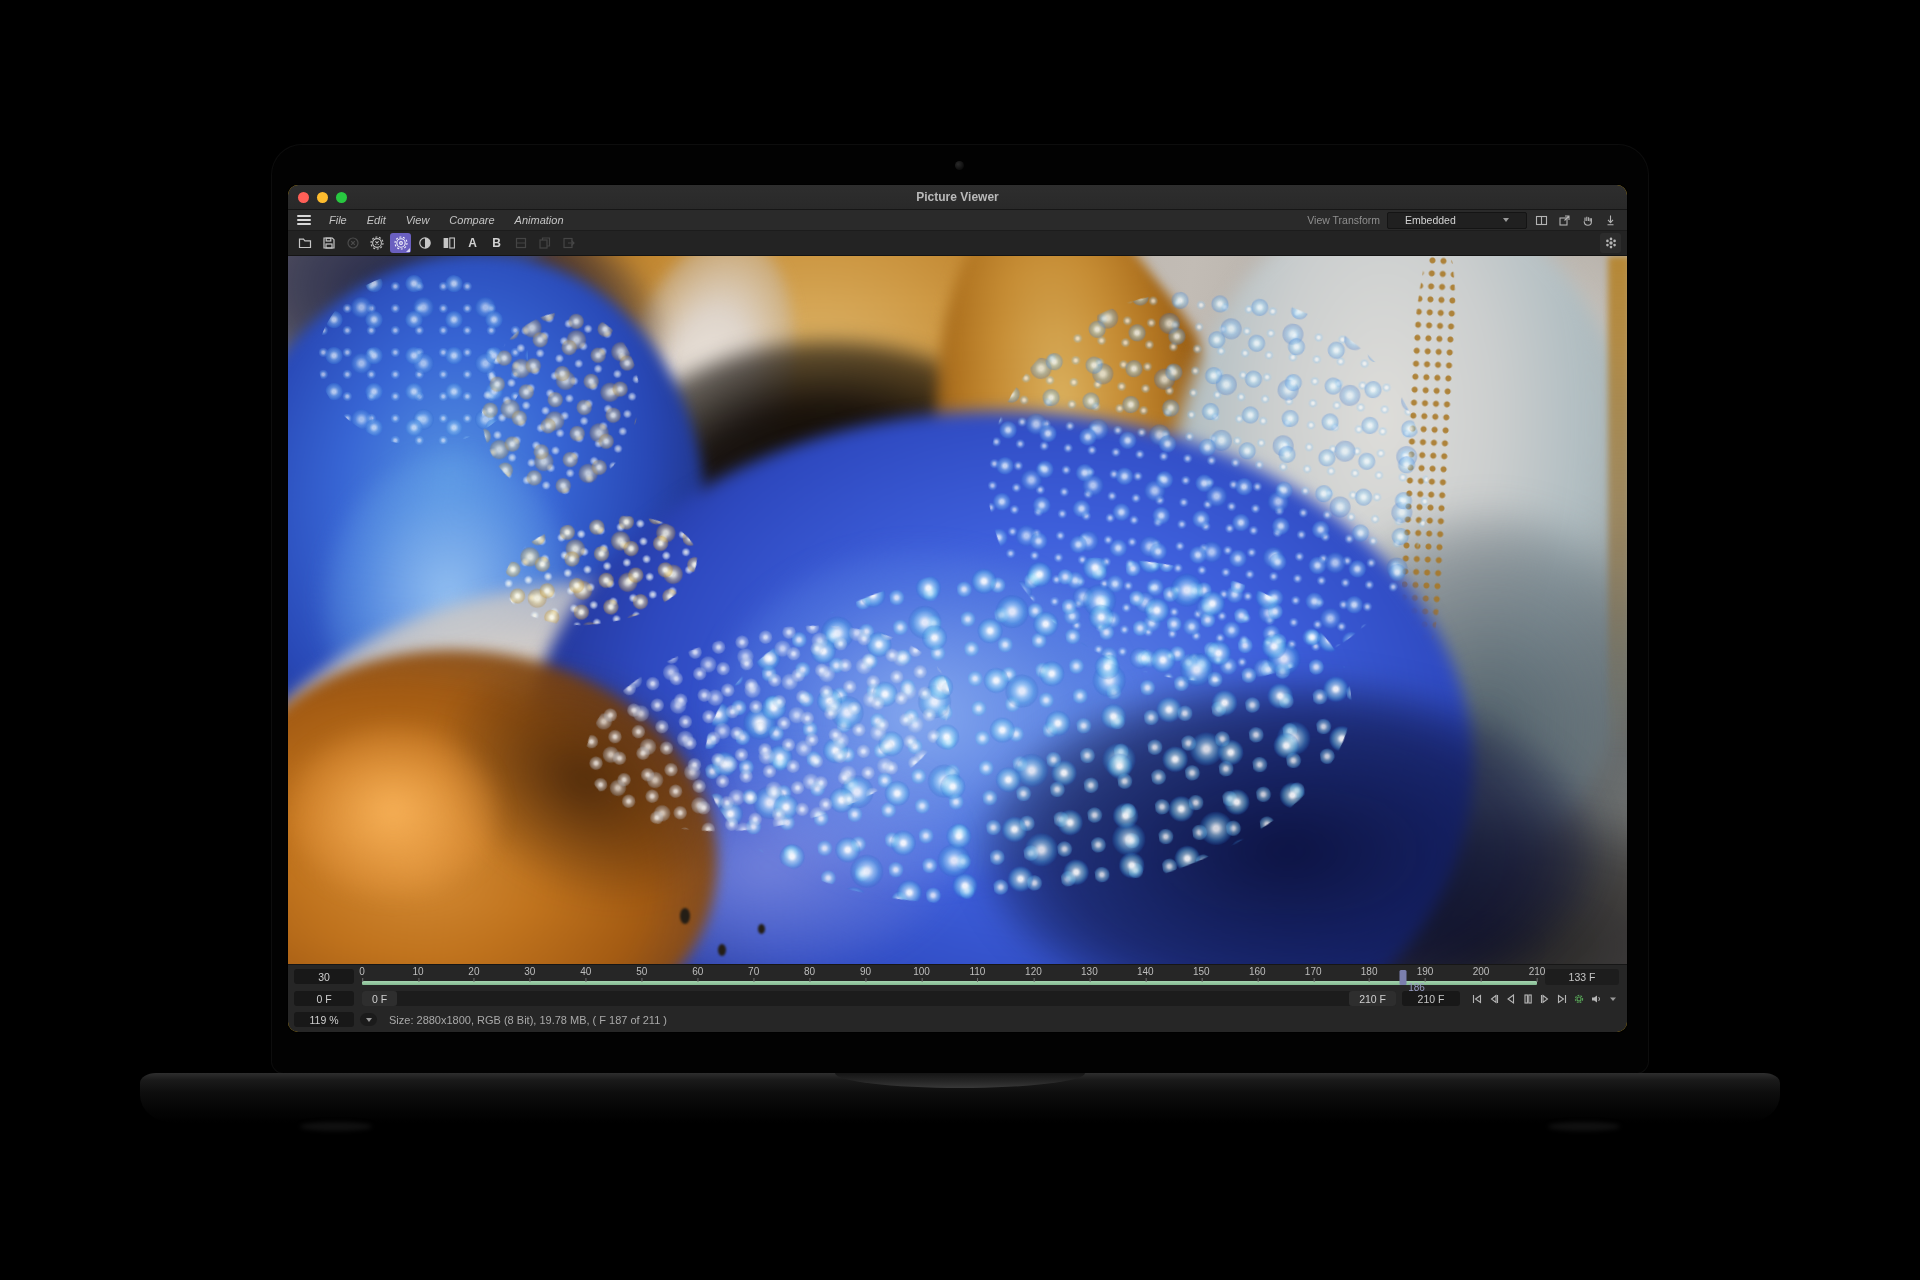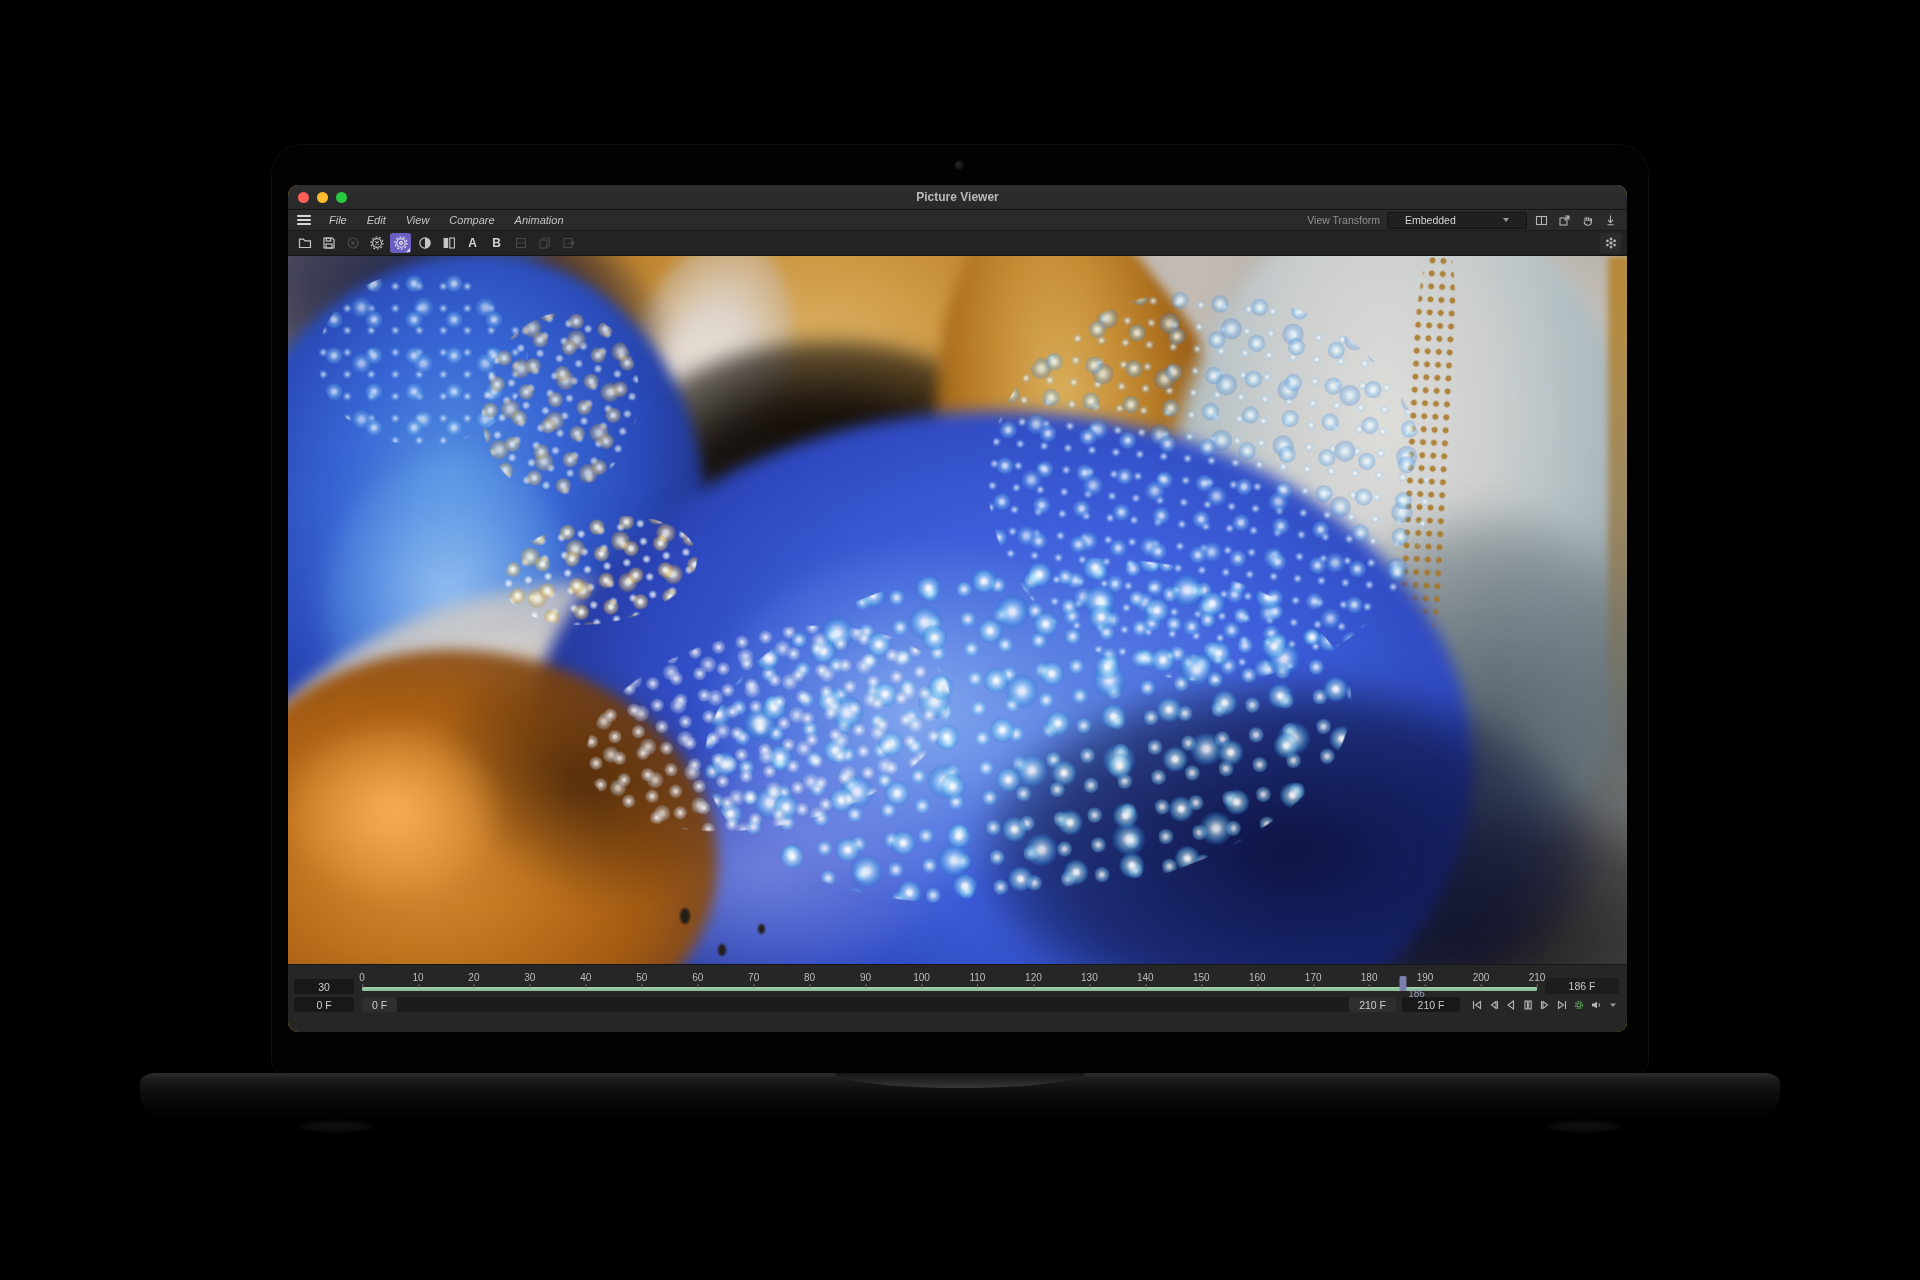--- a/index.html
+++ b/index.html
@@ -142,21 +142,21 @@
     background-size:30px 27px,46px 42px,20px 18px;filter:blur(.3px);}
   .bub-pale{background-image:
     radial-gradient(circle at 40% 35%,rgba(255,255,255,.85) 0 1.3px,rgba(235,240,248,.5) 3.5px,rgba(190,205,225,.32) 6px,transparent 7px),
     radial-gradient(circle at 68% 66%,rgba(255,255,255,.75) 0 1.6px,rgba(225,235,248,.45) 4.5px,rgba(175,195,222,.28) 7.5px,transparent 8.5px);
     background-size:24px 22px,38px 34px;filter:blur(.35px);}
 
   
   #timeline{height:67px;background:#262626;border-top:1px solid #161616;flex:0 0 auto;
     display:flex;flex-direction:column;font-size:10.5px;color:#c6c6c6;}
   .t-row{display:flex;align-items:center;}
-  #t-row1{height:23px;padding-top:6px;align-items:flex-end;}
+  #t-row1{height:23px;padding-top:0;}
   #t-row2{height:21px;}
   #t-row3{height:21px;}
   .t-field{width:60px;height:15px;margin-left:6px;background:#181818;border-radius:3px;
     display:flex;align-items:center;justify-content:center;color:#cfcfcf;flex:0 0 auto;}
   #ruler{position:relative;flex:1 1 auto;height:100%;margin:0 8px;}
   .tick{position:absolute;top:1px;transform:translateX(-50%);font-size:10px;color:#bdbdbd;}
   .tick::after{content:'';position:absolute;left:50%;top:12px;width:1px;height:4px;background:#6f6f6f;}
   #greenbar{position:absolute;left:0;right:0;top:16px;height:4px;border-radius:1px;
     background:linear-gradient(#a5d4b0,#85ba92);}
   #playhead{position:absolute;top:5px;width:7px;height:15px;transform:translateX(-50%);
@@ -401,21 +401,21 @@
           <span class="tick" style="left: 61.9048%;">130</span>
           <span class="tick" style="left: 66.6667%;">140</span>
           <span class="tick" style="left: 71.4286%;">150</span>
           <span class="tick" style="left: 76.1905%;">160</span>
           <span class="tick" style="left: 80.9524%;">170</span>
           <span class="tick" style="left: 85.7143%;">180</span>
           <span class="tick" style="left: 90.4762%;">190</span>
           <span class="tick" style="left: 95.2381%;">200</span>
           <span class="tick" style="left: 100%;">210</span>
         </div>
-      <div id="frame-field">186 F</div>
+      <div id="frame-field">133 F</div>
     </div>
     <div class="t-row" id="t-row2">
       <div class="t-field">0 F</div>
       <div id="rangebar">
         <div class="range-handle left">0 F</div>
         <div class="range-handle">210 F</div>
       </div>
       <div id="end-field">210 F</div>
       <div id="transport">
         <span class="tp-btn">
@@ -465,14 +465,21 @@
               <path d="M8.5,4 a2.6,2.6 0 0 1 0,4" fill="none" stroke="#b5b5b5" stroke-width="1"></path>
             </svg>
           </span>
         <span class="tp-btn">
           <svg width="12" height="12" viewBox="0 0 12 12">
               <polygon points="3,4.5 9,4.5 6,8" fill="#9a9a9a"></polygon>
             </svg>
           </span>
       </div>
     </div>
+    <div class="t-row" id="t-row3">
+      <div class="t-field">119 %</div>
+      <div id="zoom-caret">
+          <i></i>
+        </div>
+      <div id="status">Size: 2880x1800, RGB (8 Bit), 19.78 MB,  ( F 187 of 211 )</div>
+    </div>
   </div>
 </div>
 
 </body></html>

